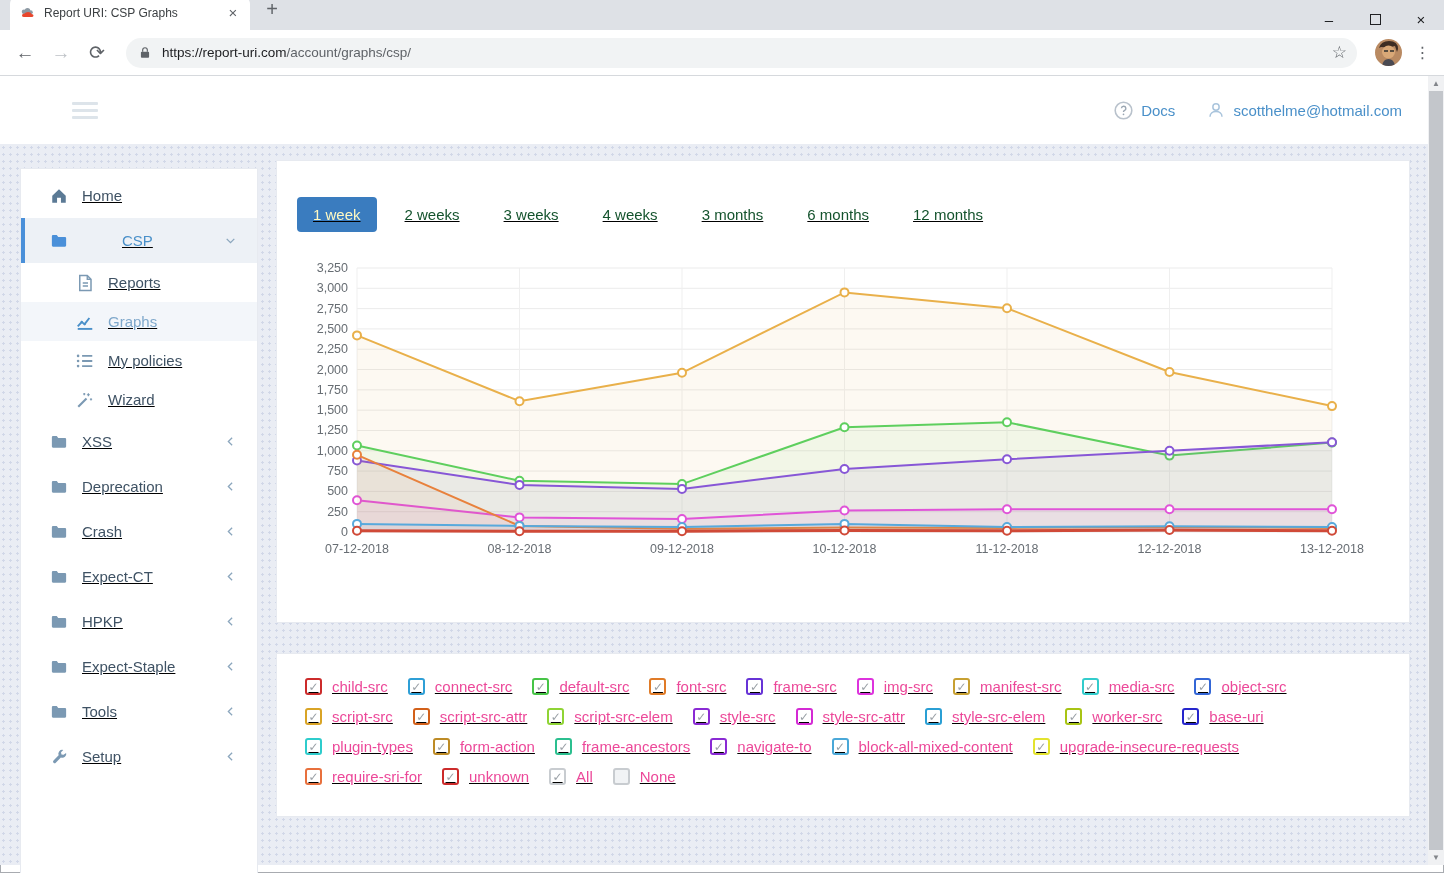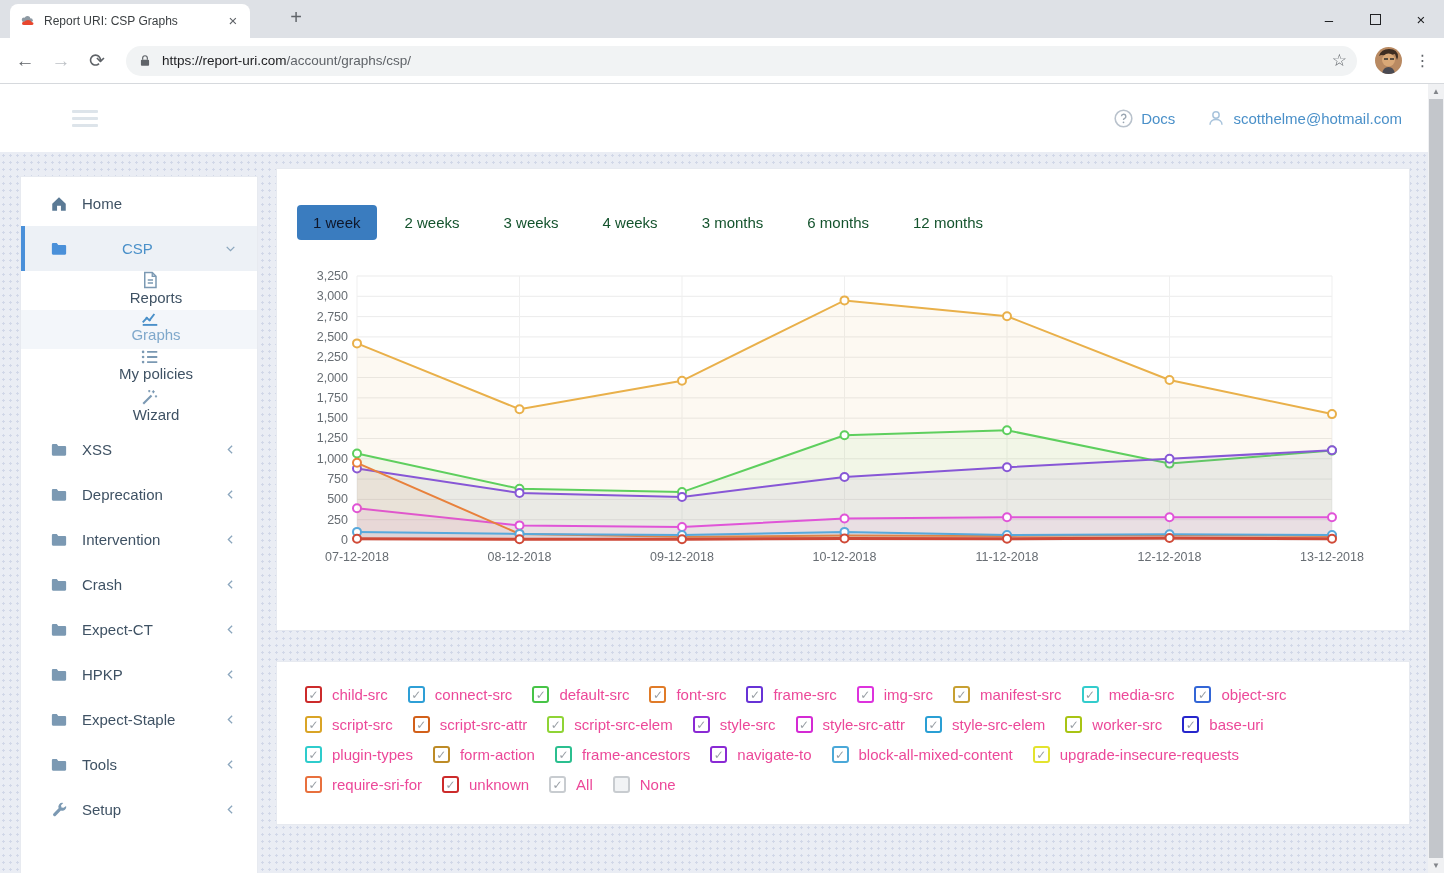--- a/index.html
+++ b/index.html
@@ -1,21 +1,21 @@
 <!DOCTYPE html>
 <html><head>
 <meta charset="utf-8">
 <style>
   * { box-sizing: border-box; margin: 0; padding: 0; }
   html,body { width:1444px; height:873px; font-family:"Liberation Sans","DejaVu Sans",sans-serif; }
   .window { position:relative; width:1444px; height:873px; background:#fff; overflow:hidden;
             box-shadow: inset 0 0 0 1px #a8abb0; }
 
   
-  .titlebar { height:38px; background:#dee1e6; display:flex; align-items:flex-end; position:relative;gap:24px; }
+  .titlebar { height:30px; background:#dee1e6; display:flex; align-items:flex-end; position:relative; }
   .tab { width:240px; height:34px; background:#fff; border-radius:8px 8px 0 0; margin-left:10px;
          display:flex; align-items:center; padding:0 8px 0 10px; }
   .tab-favicon { width:16px; height:16px; flex:0 0 16px; }
   .tab-title { font-size:12px; color:#3c4043; margin-left:8px; white-space:nowrap; overflow:hidden; flex:1; }
   .tab-close { color:#5f6368; font-size:15px; width:18px; height:18px; line-height:17px; text-align:center; border-radius:50%; }
   .newtab-btn { color:#5f6368; font-size:20px; margin:0 0 6px 8px; width:28px; height:28px; line-height:26px; text-align:center; }
   .win-controls { position:absolute; right:0; top:0; height:38px; display:flex; }
   .win-btn { width:46px; height:38px; display:flex; align-items:center; justify-content:center;
              color:#202124; font-size:15px; }
   .win-btn.max span { display:block; width:11px; height:11px; border:1px solid #202124; }
@@ -40,41 +40,41 @@
   .brand-report { font-size:30px; font-weight:bold; color:#e8462d; letter-spacing:-0.5px; }
   .brand-uri { font-size:30px; font-weight:bold; color:#8d99a3; margin-left:7px; letter-spacing:-0.5px; }
   .hamburger { margin-left:46px; display:flex; flex-direction:column; gap:4px; }
   .hamburger span { display:block; width:26px; height:3px; background:#dde4ea; border-radius:1px; }
   .header-right { margin-left:auto; display:flex; align-items:center; gap:32px; }
   .hdr-link { display:flex; align-items:center; gap:8px; color:#4a90c9; font-size:15px; }
 
   .content { height:721px; padding:8px 36px 0 20px; display:flex; gap:18px;
              background-color:#eaedf4;
              background-image: radial-gradient(rgba(164,176,208,0.35) 1px, transparent 1.2px);
-             background-size:7px 7px; }
+             background-size:7px 7px;text-decoration:underline; }
 
   
   .sidebar { width:238px; background:#fff; margin-top:16px; padding:4px 0;
              border:1px solid #e7eaf0; border-bottom:none; height:calc(100% + 20px); flex:0 0 238px; }
   .side-item { display:flex; align-items:center; height:45px; padding:0 20px 0 24px;
                border-left:4px solid transparent; color:#3f5264; font-size:15px; cursor:pointer; }
-  .side-item.lvl1 { height:39px; padding-left:50px;flex-direction:column; }
+  .side-item.lvl1 { height:39px; padding-left:50px; }
   .side-item .s-icon { width:20px; margin-right:13px; display:flex; align-items:center; justify-content:center; }
   .side-item .s-label { flex:1; }
   .side-item .s-chev { width:14px; display:flex; justify-content:flex-end; }
   .side-item.active { background:#edf1f6; border-left-color:#4a90d9; color:#4a90c9;gap:40px; }
   .side-item.selected { background:#f3f6fa; color:#7fa8cb; }
 
   
   .main { flex:1; margin-top:8px; }
   .card { background:#fff; border:1px solid #e7eaf0; }
   .card1 { padding:36px 20px 26px 20px; }
   .tabs-row { display:flex; gap:12px; }
   .range-tab { font-size:15px; color:#14532d; padding:9px 16px; border-radius:4px; cursor:pointer; background:none; border:none; font-family:inherit; }
-  .range-tab.active { background:#3a7cbf; color:#0f172a; }
+  .range-tab.active { background:#3a7cbf; color:#fef9c3; }
   .chart-wrap { margin-top:28px; }
   svg.chart text.tick { font-size:12.5px; fill:#676d73; }
 
   .card2 { margin-top:30px; padding:24px 28px 18px 28px; }
   .lg-row { display:flex; align-items:center; gap:20px; margin-bottom:13px; }
   .lg-item { display:flex; align-items:center; cursor:pointer; }
   .lg-box { width:17px; height:17px; border:2px solid #999; border-radius:3px; background:#fff;
             display:flex; align-items:center; justify-content:center; flex:0 0 17px; }
   .lg-box.unchecked { background:#f1f3f5; border-color:#d4d8dd; }
   .lg-check { color:#9aa0a6; font-size:12px; font-weight:bold; line-height:1; }
@@ -246,33 +246,20 @@
               </svg>
             </span>
           </div>
           <div class="side-item">
             <span class="s-icon">
               <svg width="18" height="18" viewBox="0 0 24 24">
                 <path d="M2.5 5.5A1.5 1.5 0 0 1 4 4h5l2 2.5h9A1.5 1.5 0 0 1 21.5 8v10A1.5 1.5 0 0 1 20 19.5H4A1.5 1.5 0 0 1 2.5 18z" fill="#7b99b3"></path>
               </svg>
             </span>
             <span class="s-label">Deprecation</span>
-            <span class="s-chev">
-              <svg width="13" height="13" viewBox="0 0 24 24">
-                <path d="M15 5l-7 7 7 7" fill="none" stroke="#8ba6bd" stroke-width="2.4"></path>
-              </svg>
-            </span>
-          </div>
-          <div class="side-item">
-            <span class="s-icon">
-              <svg width="18" height="18" viewBox="0 0 24 24">
-                <path d="M2.5 5.5A1.5 1.5 0 0 1 4 4h5l2 2.5h9A1.5 1.5 0 0 1 21.5 8v10A1.5 1.5 0 0 1 20 19.5H4A1.5 1.5 0 0 1 2.5 18z" fill="#7b99b3"></path>
-              </svg>
-            </span>
-            <span class="s-label">Intervention</span>
             <span class="s-chev">
               <svg width="13" height="13" viewBox="0 0 24 24">
                 <path d="M15 5l-7 7 7 7" fill="none" stroke="#8ba6bd" stroke-width="2.4"></path>
               </svg>
             </span>
           </div>
           <div class="side-item">
             <span class="s-icon">
               <svg width="18" height="18" viewBox="0 0 24 24">
                 <path d="M2.5 5.5A1.5 1.5 0 0 1 4 4h5l2 2.5h9A1.5 1.5 0 0 1 21.5 8v10A1.5 1.5 0 0 1 20 19.5H4A1.5 1.5 0 0 1 2.5 18z" fill="#7b99b3"></path>

